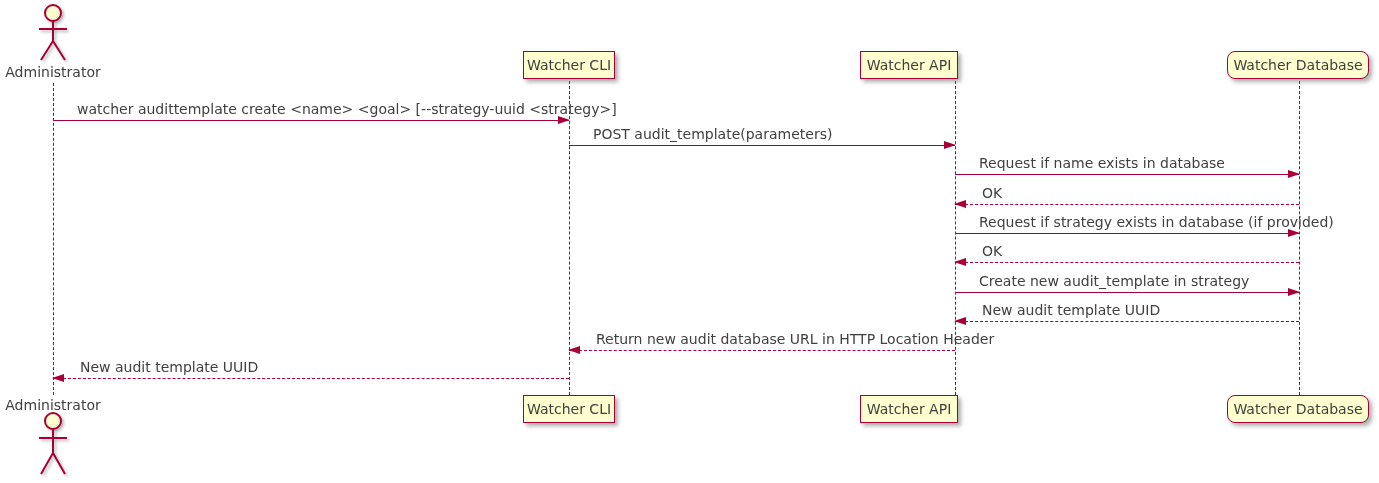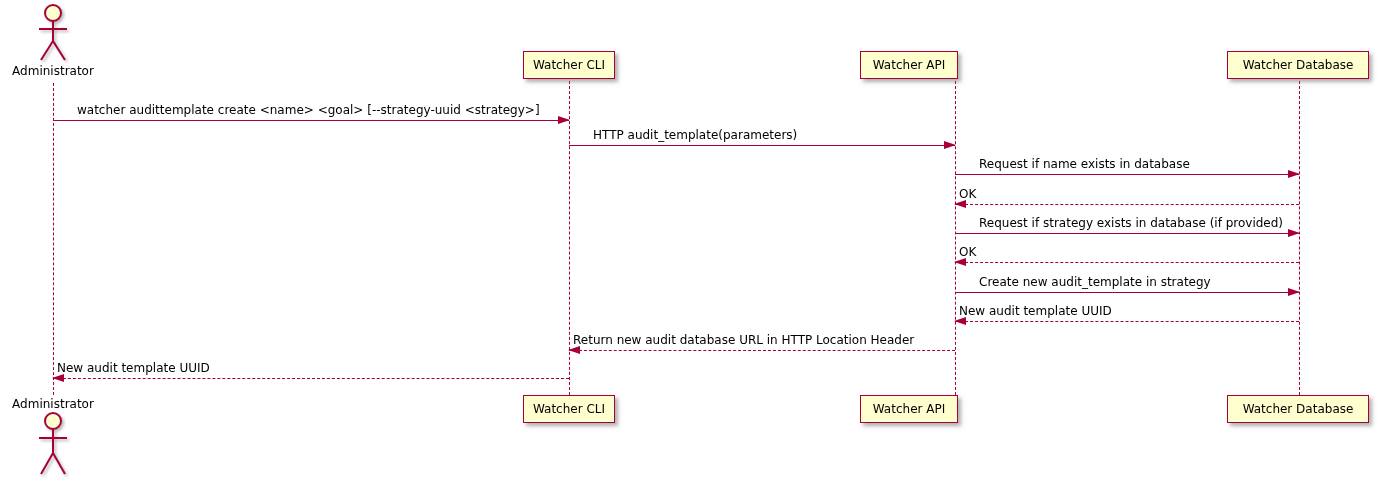--- a/index.html
+++ b/index.html
@@ -1,36 +1,36 @@
 <!DOCTYPE html>
 <html><head>
 <meta charset="utf-8">
 <style>
   html,body { margin:0; padding:0; background:#ffffff; }
   #canvas {
     position:relative;
     width:1379px; height:483px;
     background:#ffffff;
     font-family:"DejaVu Sans","Liberation Sans",sans-serif;
-    font-size:12px; color:#000000;
+    font-size:14px; color:#404040;
     overflow:hidden;
   }
   
   .pbox {
     position:absolute; height:28px;
     background:#FEFECE;
     border:1.6px solid #A80036;
     box-shadow:3px 3px 4px rgba(110,110,110,0.55);
     display:flex; align-items:center; justify-content:center;
     white-space:nowrap; box-sizing:border-box;
   }
   .pbox span { padding:0 12px; }
   .box-cli  { left:523px; width:92px;  }
   .box-api  { left:860px; width:98px;  }
-  .box-db   { left:1227px; width:142px; }
+  .box-db   { left:1227px; width:142px;border-radius:8px; }
   .row-top    { top:51px;  }
   .row-bottom { top:395px; }
   
   .lifeline {
     position:absolute; width:0; top:81px; height:314px;
     border-left:1px dashed #A80036;
   }
   .ll-admin { left:53px;   top:83px; height:312px; }
   .ll-cli   { left:569px;  }
   .ll-api   { left:955px;  }
@@ -62,21 +62,21 @@
     border-color:transparent transparent transparent #A80036;
   }
   .msg.dir-left .head {
     left:-1px;
     border-width:4.5px 12px 4.5px 0;
     border-color:transparent #A80036 transparent transparent;
   }
   .msg .mlabel {
     position:absolute; bottom:3px; left:24px; white-space:nowrap;
   }
-  .msg.dir-left .mlabel { left:4px;margin-top:12px; }
+  .msg.dir-left .mlabel { left:27px;margin-top:12px; }
   
   #m1  { top:120px; left:53px;  width:516px; }
   #m2  { top:145px; left:569px; width:386px; }
   #m3  { top:174px; left:955px; width:344px; }
   #m4  { top:204px; left:955px; width:344px; }
   #m5  { top:233px; left:955px; width:344px; }
   #m6  { top:262px; left:955px; width:344px; }
   #m7  { top:292px; left:955px; width:344px; }
   #m8  { top:321px; left:955px; width:344px; }
   #m9  { top:350px; left:569px; width:386px; }
@@ -110,21 +110,21 @@
   <div class="pbox box-db row-top">
     <span>Watcher Database</span>
   </div>
 
   <div id="m1" class="msg solid dir-right">
     <span class="mlabel">watcher audittemplate create &lt;name&gt; &lt;goal&gt; [--strategy-uuid &lt;strategy&gt;]</span>
     <div class="line"></div>
     <div class="head"></div>
   </div>
   <div id="m2" class="msg solid dir-right">
-    <span class="mlabel">HTTP audit_template(parameters)</span>
+    <span class="mlabel">POST audit_template(parameters)</span>
     <div class="line"></div>
     <div class="head"></div>
   </div>
   <div id="m3" class="msg solid dir-right">
     <span class="mlabel">Request if name exists in database</span>
     <div class="line"></div>
     <div class="head"></div>
   </div>
   <div id="m4" class="msg dotted dir-left">
     <span class="mlabel">OK</span>

